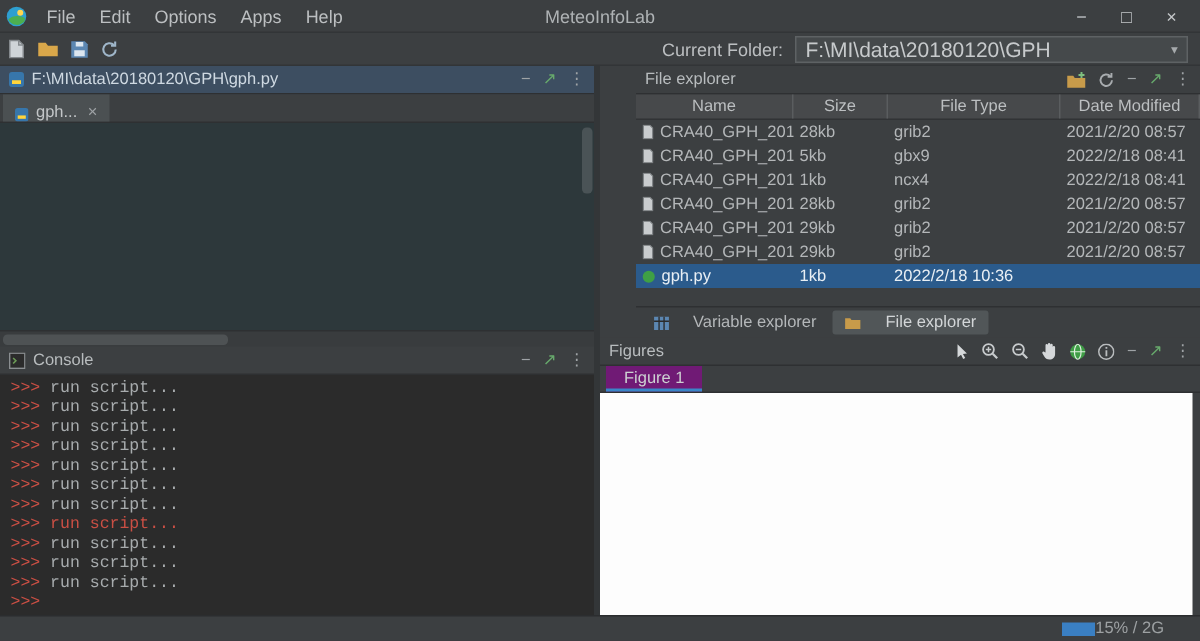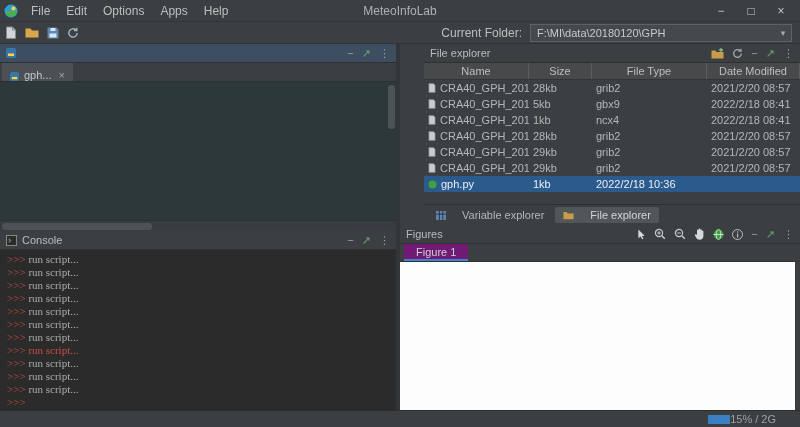--- a/index.html
+++ b/index.html
@@ -14,21 +14,21 @@
   .app-title { position:absolute; left:50%; transform:translateX(-50%); color:#aeb2b4; }
   .win-controls { margin-left:auto; display:flex; }
   .win-btn { width:30px; text-align:center; color:#c3c6c8; font-size:12px; cursor:default; }
 
   
   .toolbar { height:22px; display:flex; align-items:center; padding:0 8px 0 5px; gap:8px; border-bottom:1px solid #323537; }
   .tb-icons { display:flex; gap:8px; align-items:center; }
   .spacer { flex:1; }
   .cf-label { color:#bcbfc1; }
   .combo { width:262px; height:18px; background:#45494b; border:1px solid #5e6264; display:flex; align-items:center; }
-  .combo-text { flex:1; padding:0 6px; font-size:11px; color:#c7cacc; white-space:nowrap; overflow:hidden; }
+  .combo-text { flex:1; padding:0 6px; font-size:14px; color:#c7cacc; white-space:nowrap; overflow:hidden; }
   .combo-arrow { width:16px; text-align:center; color:#a6aaac; font-size:9px; }
 
   
   .main { height:366px; display:flex; }
   .vdivider { width:4px; background:#333638; }
   .left { width:396px; display:flex; flex-direction:column; }
   .right { flex:1; display:flex; flex-direction:column; }
 
   .panelbar { height:19px; display:flex; align-items:center; gap:5px; padding:0 6px; background:#3c3f41; border-bottom:1px solid #2e3032; font-size:11px; color:#b8bcbe; flex:none; }
   .panelbar.focused { background:#3d4e61; color:#cfd9e2; }
@@ -46,21 +46,21 @@
   .gutter { width:26px; text-align:right; padding:1px 5px 0 0; color:#5d686b; flex:none; }
   .gut-no { height:13px; font-size:10px; }
   .lines { flex:1; padding-top:1px; overflow:hidden; }
   .code-line { height:13px; white-space:pre; }
   .vscroll { position:absolute; right:1px; top:3px; width:7px; height:44px; background:#4a5356; border-radius:3px; }
   .hscroll { height:11px; background:#393c3e; border-top:1px solid #2e3032; position:relative; flex:none; }
   .hthumb { position:absolute; left:2px; top:2px; width:150px; height:7px; background:#4e5254; border-radius:3px; }
 
   
   .console-panel { flex:1; display:flex; flex-direction:column; min-height:0; }
-  .console-body { flex:1; background:#2b2b2b; padding:3px 7px; font-family:Liberation Serif, serif; font-size:11px; line-height:13px; overflow:hidden; }
+  .console-body { flex:1; background:#2b2b2b; padding:3px 7px; font-family:Liberation Mono, monospace; font-size:11px; line-height:13px; overflow:hidden; }
   .c-line { height:13px; white-space:pre; }
   .c-prompt { color:#ca4f44; }
   .c-text { color:#a8acae; }
   .c-line.error .c-text { color:#ca4f44; }
 
   
   .explorer-panel { height:181px; display:flex; flex-direction:column;margin-left:24px; }
   .x-header { display:grid; grid-template-columns:105px 63px 115px 1fr; height:17px; background:#47494b; border-bottom:1px solid #313335; flex:none; }
   .x-header > div { display:flex; align-items:center; justify-content:center; font-size:11px; color:#bcbfc1; border-right:1px solid #5a5d5f; overflow:hidden; }
   .x-rows { flex:1; background:#3c3f41; overflow:hidden; }
@@ -152,20 +152,21 @@
     <div class="left">
 
       <div class="editor-panel">
         <div class="panelbar focused">
           <span>
               <svg width="10" height="10" viewBox="0 0 10 10">
                 <rect width="10" height="10" rx="2" fill="#3776ab"></rect>
                 <rect x="2" y="5.5" width="6" height="2.5" fill="#ffd43b"></rect>
               </svg>
             </span>
+          <span>F:\MI\data\20180120\GPH\gph.py</span>
           <span class="bar-icons">
             <span class="bar-ic">−</span>
             <span class="bar-ic green">↗</span>
             <span class="bar-ic">⋮</span>
           </span>
         </div>
         <div class="tabbar">
           <span class="tab">
             <span>
                 <svg width="9" height="9" viewBox="0 0 10 10">

